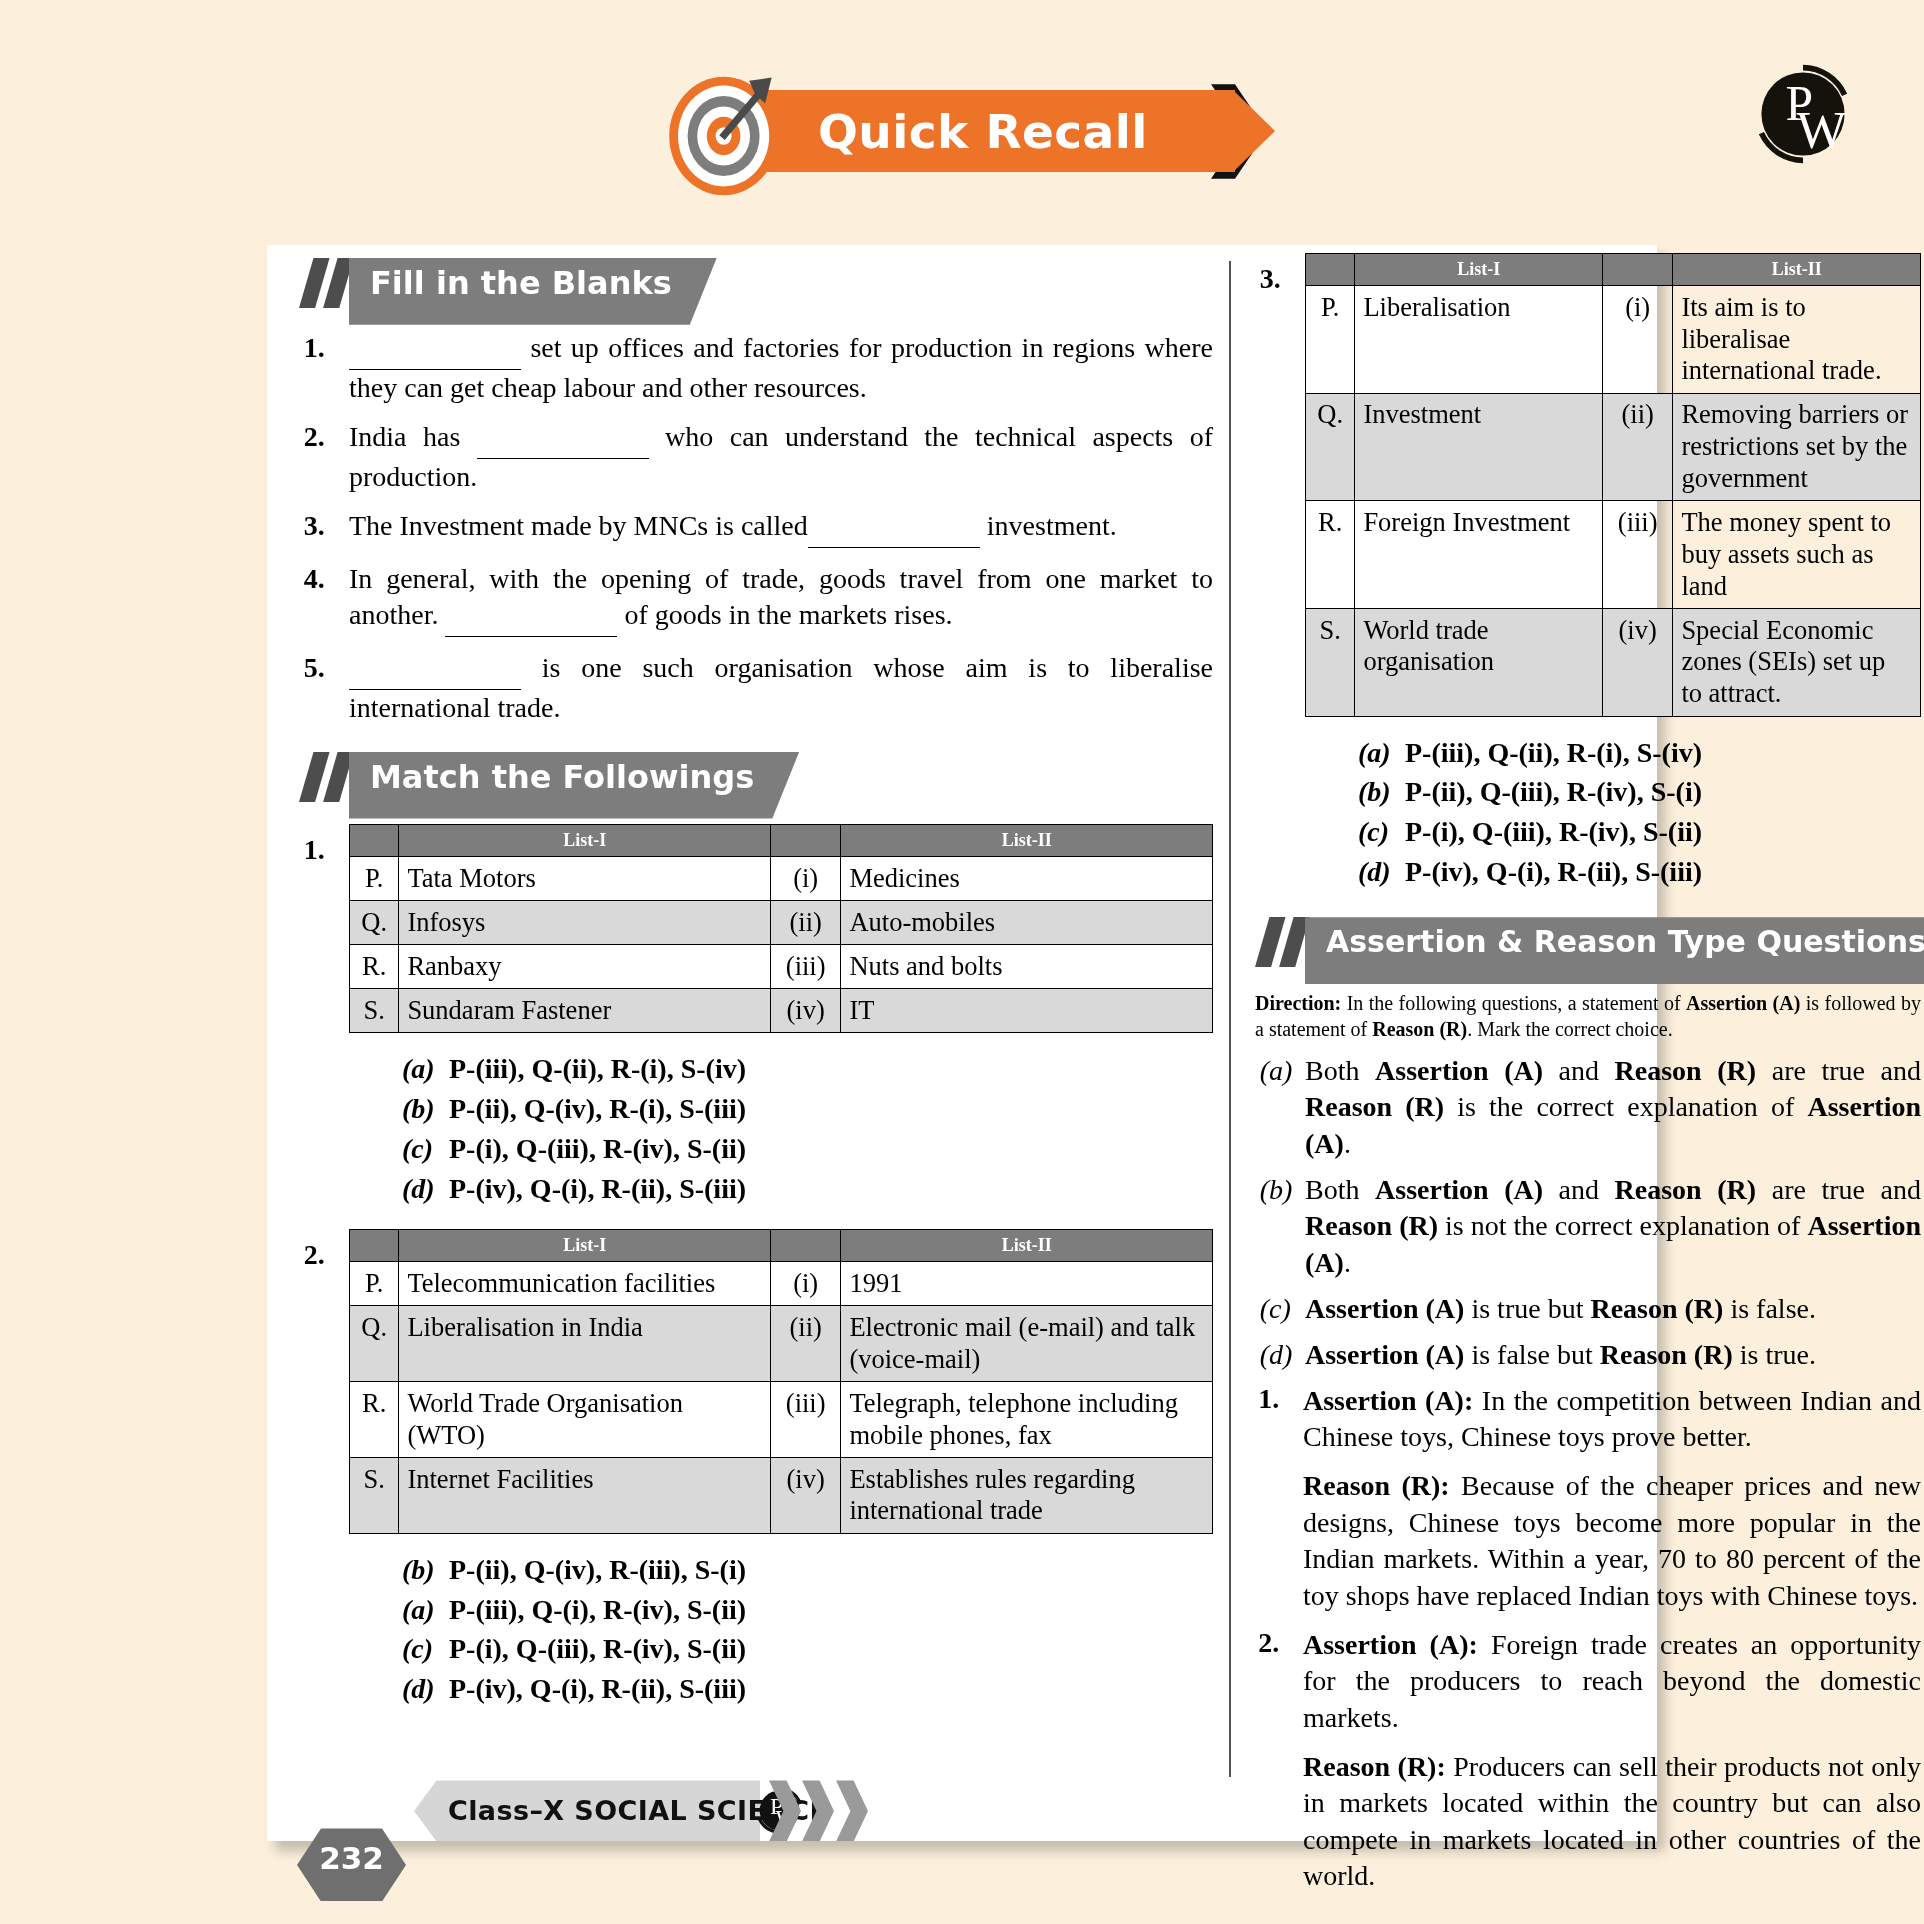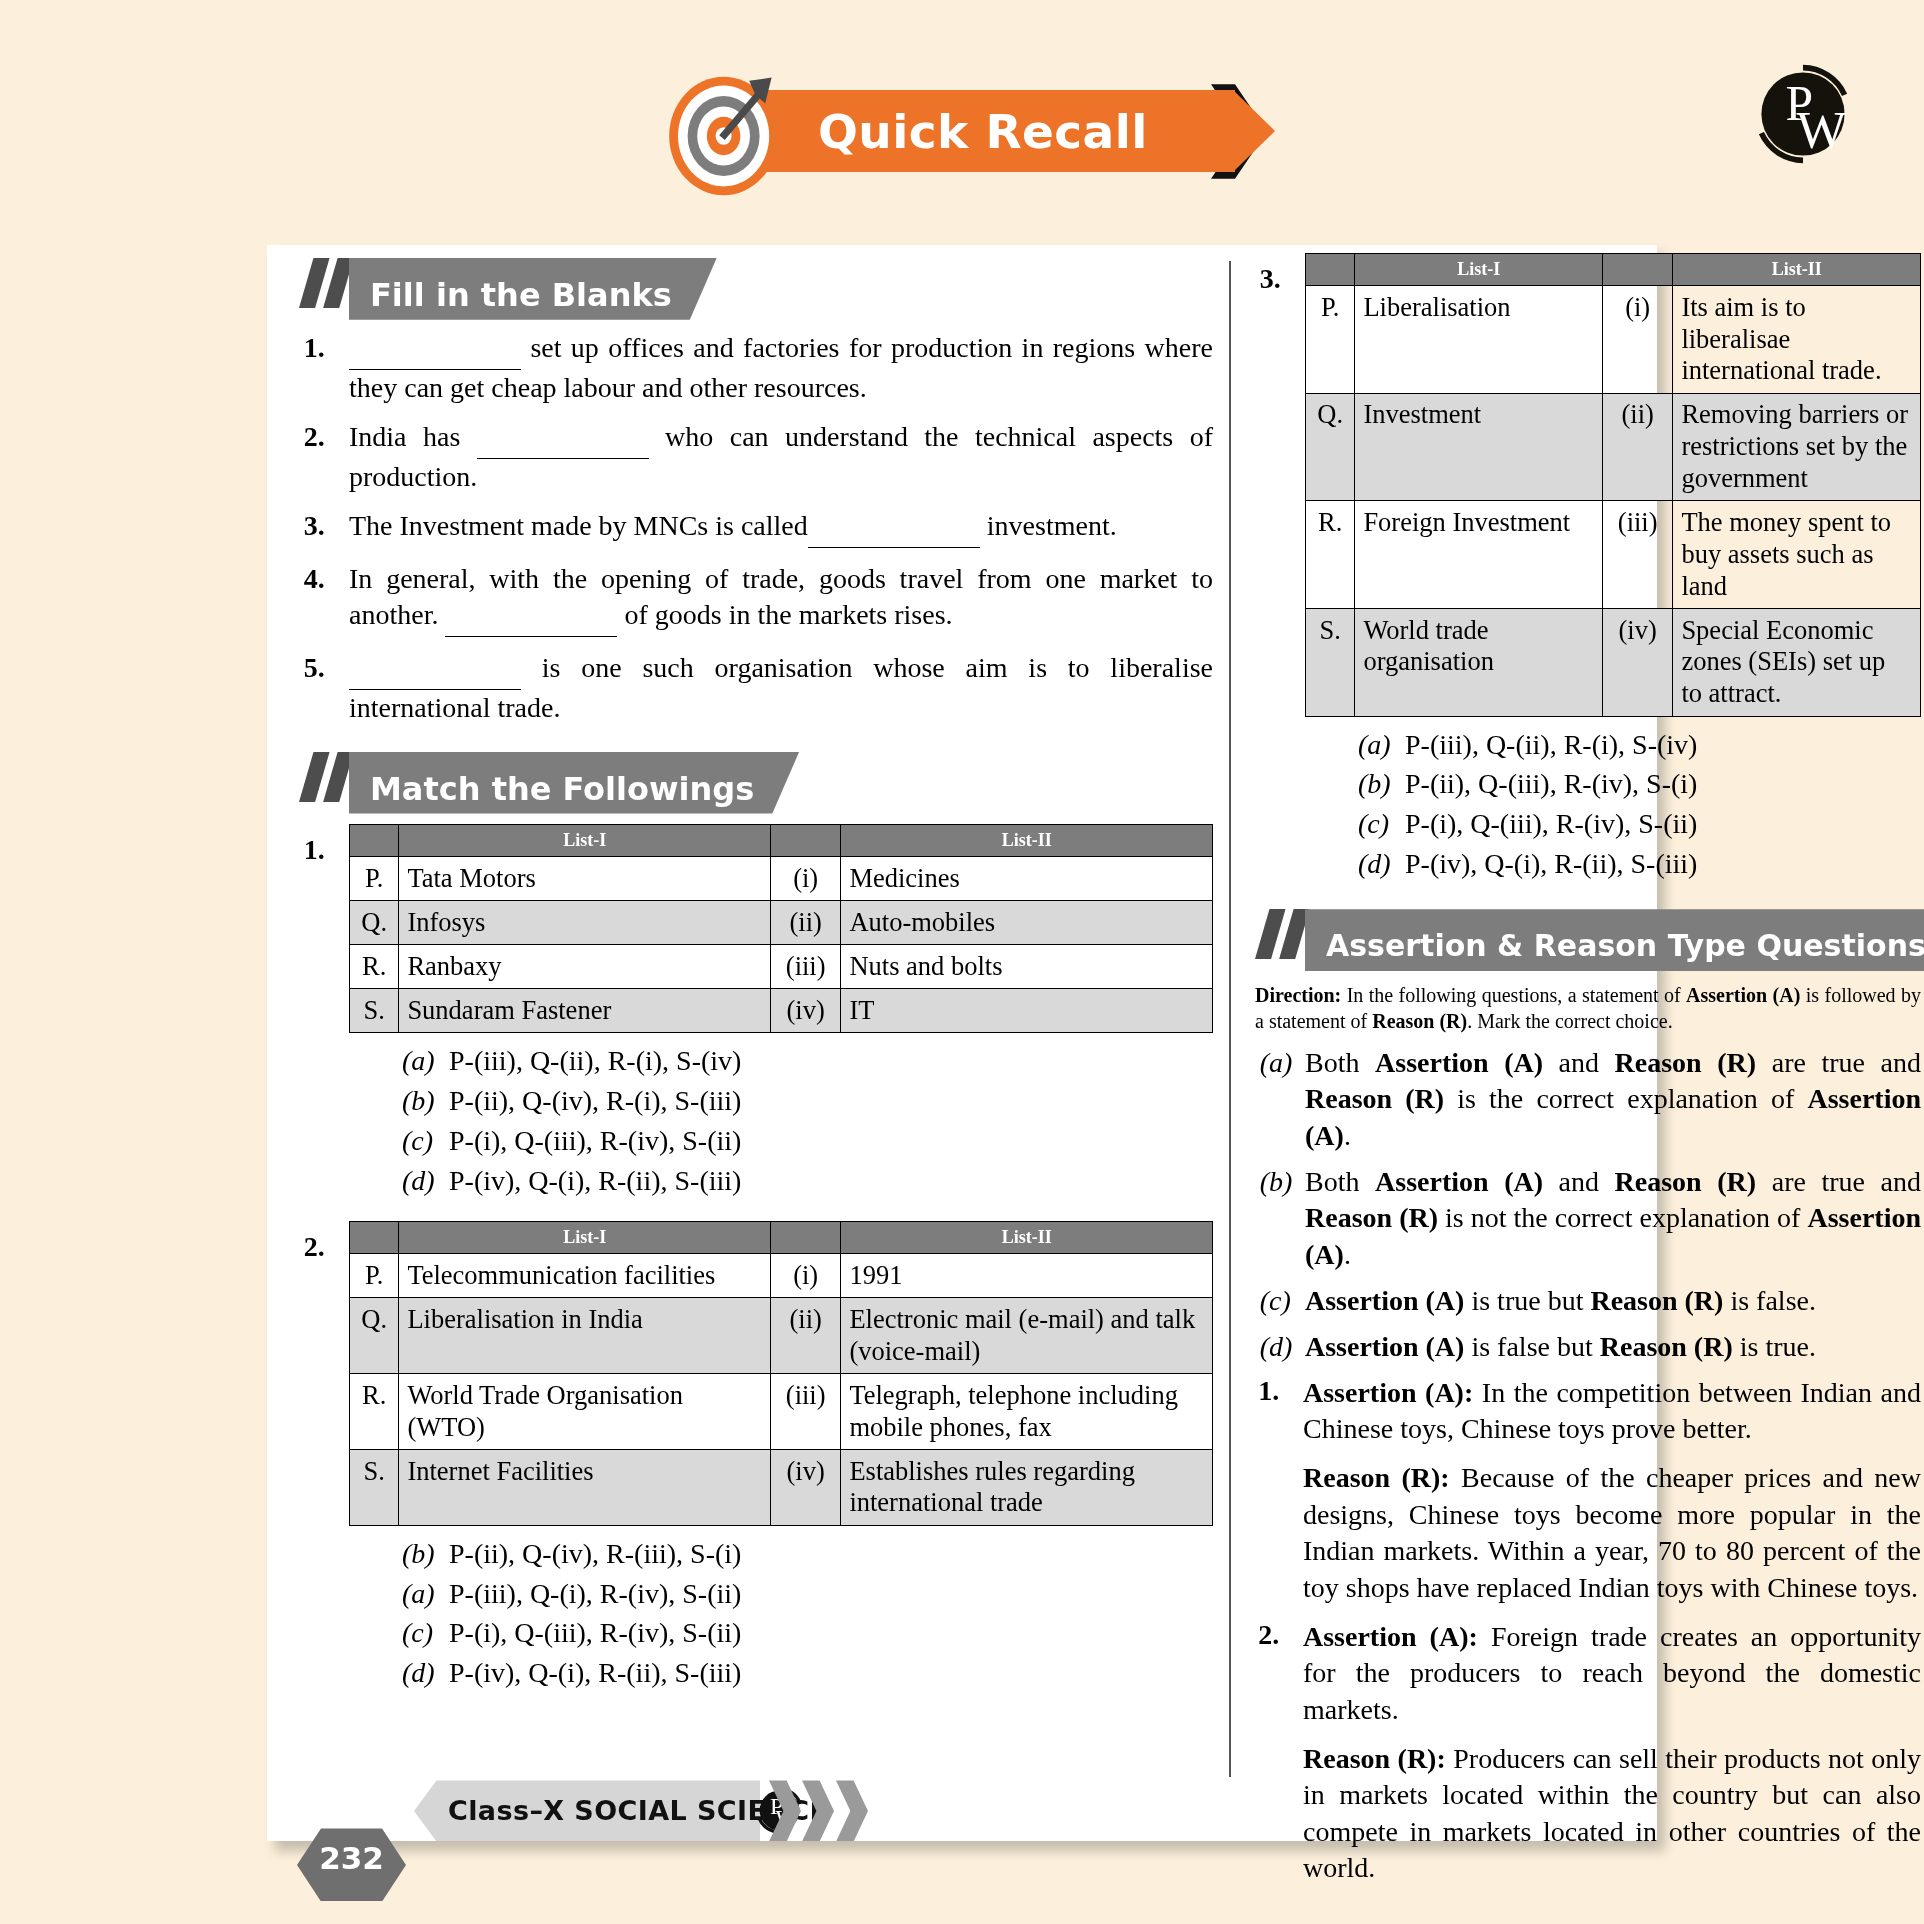--- a/index.html
+++ b/index.html
@@ -37,22 +37,22 @@
   }
   .colrule{position:absolute;left:962px;top:16px;width:1.6px;height:1516px;background:#555;}
 
   .col-left{position:absolute;left:32px;top:8px;width:914px;}
   .col-right{position:absolute;left:988px;top:8px;width:666px;}
 
   
   .sec{position:relative;height:63px;margin:0 0 14.4px 0;}
   .sec .slashes{position:absolute;left:0;top:4.8px;width:74px;height:50px;}
   .sec .ribbon{
-    position:absolute;left:50px;top:4.8px;height:50px;background:#7d7d7d;
-    padding:12px 45px 0 21px;color:#fff;
+    position:absolute;left:50px;top:4.8px;height:67px;background:#7d7d7d;
+    padding:0 45px 0 21px;color:#fff;
     font-family:"DejaVu Sans", sans-serif;font-weight:bold;font-size:32px;line-height:50px;
     white-space:nowrap;
     clip-path:polygon(0 0, 100% 0, calc(100% - 27px) 100%, 0 100%);
   }
   .sec .ribbon.small{font-size:30px;}
 
   
   ol.qlist{list-style:none;margin:0;padding:0;}
   ol.qlist > li{
     position:relative;padding-left:50px;margin-bottom:13px;
@@ -70,21 +70,21 @@
   table.match th,table.match td{
     border:1.6px solid #000;padding:5.6px 8px;vertical-align:top;line-height:1.2;
   }
   table.match thead th{
     background:#7d7d7d;color:#fff;text-align:center;font-weight:bold;font-size:18px;padding:4.8px 3.2px;
   }
   table.match tbody tr:nth-child(even) td{background:#d9d9d9;}
   table.match td.k{text-align:center;width:42px;padding-left:3.2px;padding-right:3.2px;}
   table.match td.r{text-align:center;width:63px;padding-left:3.2px;padding-right:3.2px;}
 
-  .opts{list-style:none;margin:8px 0 21px 0;padding:0 0 0 53px;}
+  .opts{list-style:none;margin:16px 0 21px 0;padding:0 0 0 53px;font-weight:bold;}
   .opts li{font-size:28px;line-height:1.42;white-space:nowrap;}
   .opts li .ltr{font-style:italic;display:inline-block;width:47px;}
 
   
   .dirn{font-size:20px;line-height:1.3;text-align:justify;margin:0 0 11.2px 0;}
   .dirn b{font-weight:bold;}
   ol.choices{list-style:none;margin:0 0 8px 0;padding:0;}
   ol.choices li{
     position:relative;padding-left:50px;font-size:28px;line-height:1.3;
     text-align:justify;margin-bottom:9.6px;

